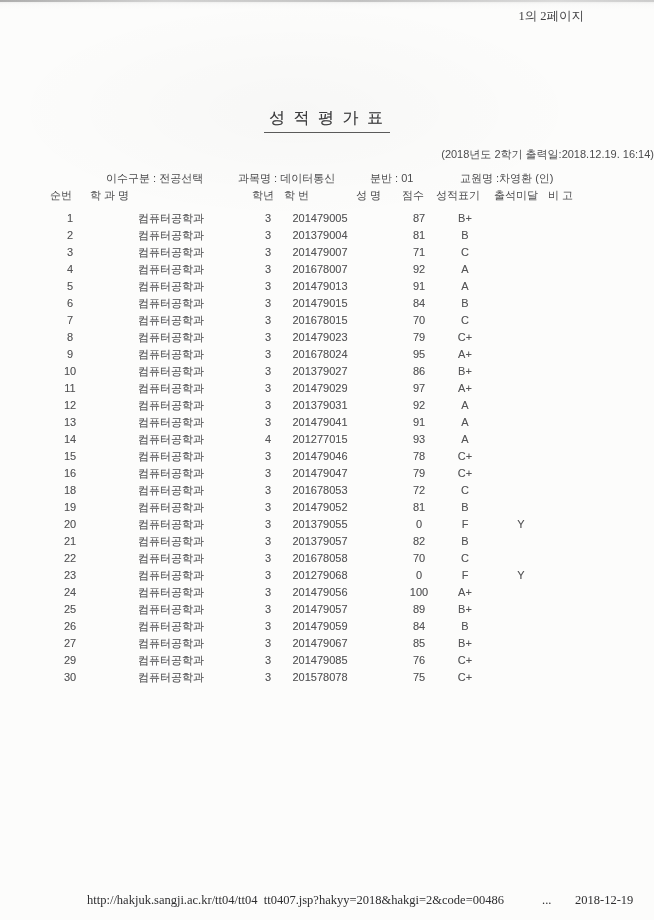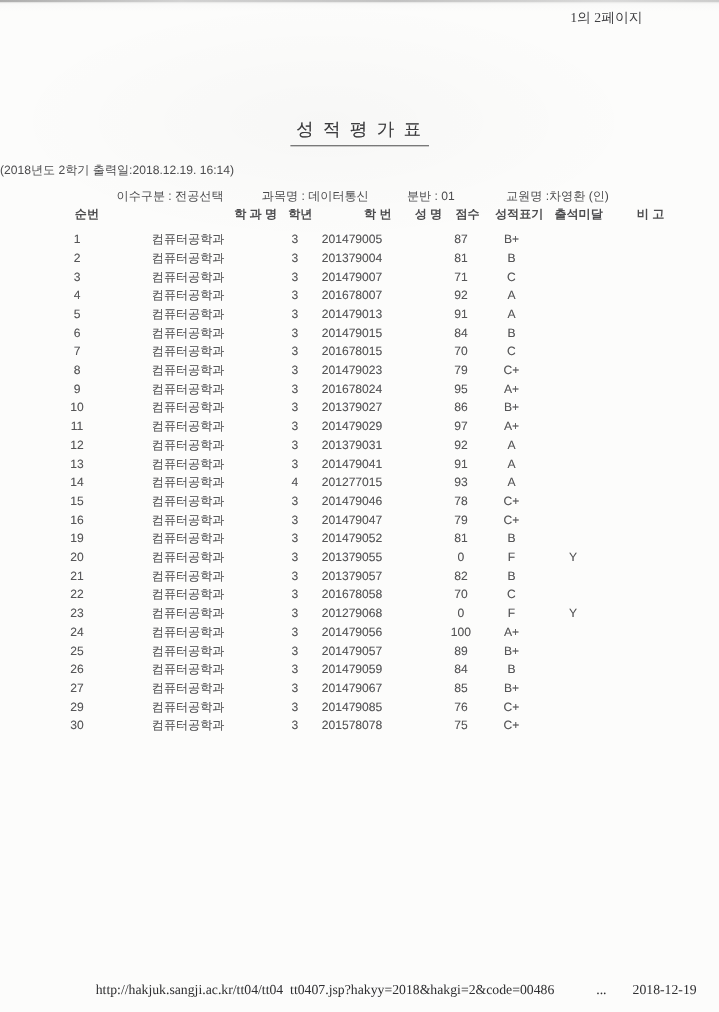--- a/index.html
+++ b/index.html
@@ -36,38 +36,38 @@
   .title {
     display: inline-block;
     font-size: 16px; letter-spacing: 2px; color: #3c3c3e;
     padding: 0 5px 3px 5px;
     border-bottom: 1.5px solid #5a5a5a;
     text-shadow: 0 0 0.5px rgba(90,90,90,0.55);
     white-space: pre;
   }
   .subtitle {
     position: absolute; top: 147px; left: 0; width: 100%;
-    text-align: left;
+    text-align: right;
     font-size: 11px; color: #4c4c4e;
   }
   .info-row { position: absolute; top: 171px; left: 0; width: 100%; height: 15px; font-size: 11px; color: #4b4b4d; }
   .info-item { position: absolute; white-space: pre; text-align: center; }
   .info-0 { left: 106px; }
   .info-1 { left: 238px; }
   .info-2 { left: 370px; }
   .info-3 { left: 460px; }
 
   table.grades {
     position: absolute; top: 188px; left: 50px;
     width: 554px;
     border-collapse: collapse; table-layout: fixed;
     font-size: 11px; color: #555557;
   }
   table.grades th {
-    font-weight: bold; text-align: right; vertical-align: top;
+    font-weight: normal; text-align: left; vertical-align: top;
     height: 22px; line-height: 14px; color: #4b4b4d; white-space: pre;
   }
   table.grades td {
     height: 17px; line-height: 17px; padding: 0;
     text-align: center; white-space: pre;
     text-shadow: 0 0 0.4px rgba(100,100,100,0.4);
   }
   td.c-no    { text-align: right; padding-right: 3px; }
   td.c-dept  { text-align: left;  padding-left: 6px; }
   td.c-score { text-align: right; padding-right: 2px; }
@@ -300,20 +300,31 @@
     <td class="c-dept">컴퓨터공학과</td>
     <td class="c-year">3</td>
     <td class="c-id">201479047</td>
     <td class="c-name"></td>
     <td class="c-score">79</td>
     <td class="c-grade">C+</td>
     <td class="c-absent"></td>
     <td class="c-note"></td>
   </tr>
         <tr>
+    <td class="c-no">18</td>
+    <td class="c-dept">컴퓨터공학과</td>
+    <td class="c-year">3</td>
+    <td class="c-id">201678053</td>
+    <td class="c-name"></td>
+    <td class="c-score">72</td>
+    <td class="c-grade">C</td>
+    <td class="c-absent"></td>
+    <td class="c-note"></td>
+  </tr>
+        <tr>
     <td class="c-no">19</td>
     <td class="c-dept">컴퓨터공학과</td>
     <td class="c-year">3</td>
     <td class="c-id">201479052</td>
     <td class="c-name"></td>
     <td class="c-score">81</td>
     <td class="c-grade">B</td>
     <td class="c-absent"></td>
     <td class="c-note"></td>
   </tr>

